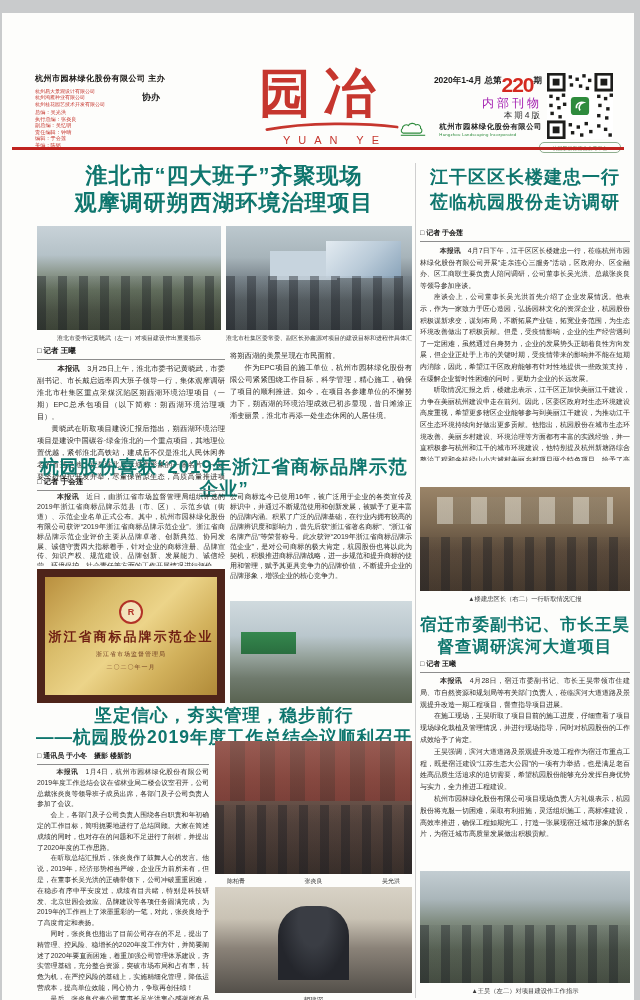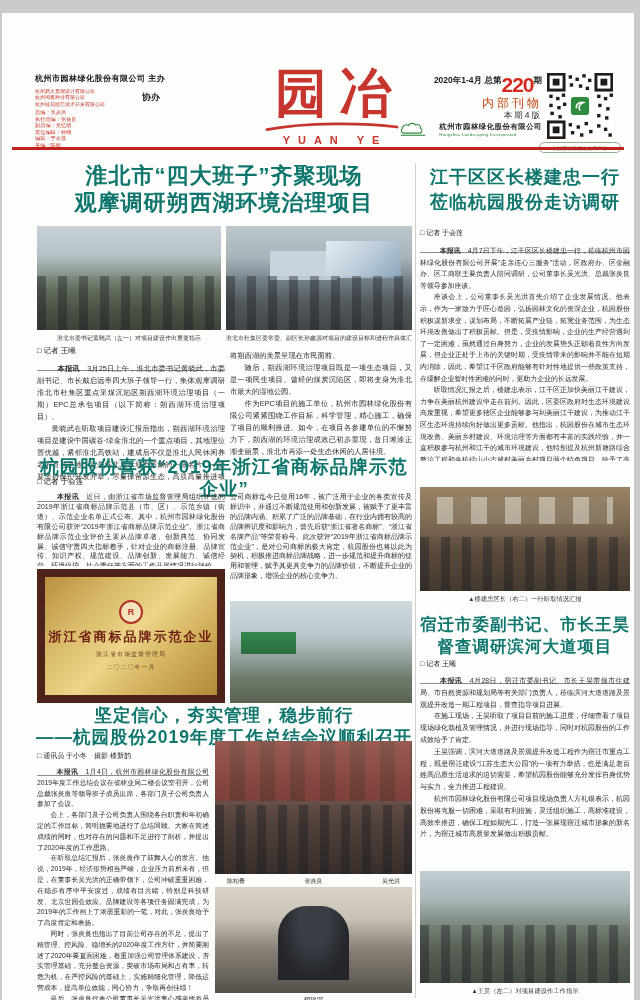--- a/index.html
+++ b/index.html
@@ -6,45 +6,45 @@
   html,body { width:640px; height:1000px; }
   body { position:relative; background:#c9cbcc; font-family:"Liberation Sans",sans-serif; overflow:hidden;
          --accent:#c0231f; --mast:#c6362e; --green:#2e8b3d; }
   .page { position:absolute; left:2px; top:0; width:632px; height:995px; background:#fdfdfb; overflow:hidden;margin-top:13px; }
 
   
   .host { position:absolute; left:33px; top:60px; width:210px; font-size:8px; font-weight:bold; color:#181512; letter-spacing:.5px; }
   .coorgs { position:absolute; left:33px; top:75px; width:200px; font-size:5px; line-height:6.4px; color:var(--mast); }
   .colabel { position:absolute; left:140px; top:78px; font-size:9px; font-weight:bold; color:#1b1b1b; }
   .staff { position:absolute; left:33px; top:96px; width:160px; font-size:5.2px; line-height:6.6px; color:var(--mast); }
-  .t-cn { position:absolute; left:240px; top:52px; width:182px; text-align:center; font-family:"DejaVu Serif",serif;
+  .t-cn { position:absolute; left:224px; top:52px; width:182px; text-align:center; font-family:"DejaVu Serif",serif;
           font-weight:bold; font-size:52px; line-height:56px; color:var(--mast); letter-spacing:12px; text-indent:12px; }
   .t-swoosh { position:absolute; left:252px; top:108px; width:156px; height:12px; }
-  .t-en { position:absolute; left:238px; top:121px; width:182px; text-align:center; font-size:11px; font-weight:bold;
+  .t-en { position:absolute; left:238px; top:121px; width:182px; text-align:center; font-size:11px; font-weight:normal;
           letter-spacing:8px; text-indent:8px; color:var(--mast); }
   .issue-row { position:absolute; left:400px; top:62px; width:140px; display:flex; justify-content:flex-end; color:#1b1b1b; }
   .issue-row .s1 { font-size:8.5px; font-weight:bold; padding-bottom:2px; }
   .issue-row .s2 { font-size:21px; line-height:19px; font-weight:bold; color:#d42a20; letter-spacing:-1px; }
   .issue-row .s3 { font-size:8.5px; font-weight:bold; padding-bottom:2px; }
-  .pubtype { position:absolute; left:420px; top:82px; width:120px; text-align:right; font-size:12px; letter-spacing:3px; color:#c2410c; }
+  .pubtype { position:absolute; left:420px; top:82px; width:120px; text-align:right; font-size:12px; letter-spacing:3px; color:#a21caf; }
   .edition { position:absolute; left:420px; top:97px; width:120px; text-align:right; font-size:8.5px; letter-spacing:2px; color:#2a2a2a; }
   .logo-row { position:absolute; left:402px; top:108px; width:138px; display:flex; align-items:center; justify-content:flex-end; gap:12px; }
   .logo-row svg { width:28px; height:17px; flex:0 0 auto; }
   .cname { font-size:7.3px; font-weight:bold; color:#1c1c1c; letter-spacing:.6px; white-space:nowrap; }
   .cname-en { font-size:4.3px; color:var(--green); letter-spacing:.2px; white-space:nowrap; }
   .qr { position:absolute; left:545px; top:60px; width:66px; height:66px; }
   .qr-label { position:absolute; left:537px; top:129px; width:82px; border:1px solid #8fae8f; border-radius:5px;
               color:#5a8a5a; font-size:5px; padding:1.5px 2px; text-align:center; white-space:nowrap; overflow:hidden; }
   .rule { position:absolute; left:10px; top:134px; width:612px; height:3px; background:var(--accent); }
   .vdiv { position:absolute; left:413px; top:150px; width:1px; height:835px; background:#cfcfcf; }
 
   
   .hl { position:absolute; font-weight:900; color:#0f766e; text-align:center; letter-spacing:1px;
         font-family:"Liberation Sans",sans-serif; }
-  .by { position:absolute; font-size:7.5px; font-weight:normal; color:#222; border-bottom:1px solid #8d8d8d; padding-bottom:14px; }
+  .by { position:absolute; font-size:7.5px; font-weight:bold; color:#222; border-bottom:1px solid #8d8d8d; padding-bottom:3px; }
   .bt { position:absolute; color:#2e2b28; text-align:justify; overflow:hidden; }
   .bt p { text-indent:2em; }
   .lead { font-weight:bold;padding-left:6px; }
   .cap { position:absolute; font-size:6px; color:#3a3a3a; text-align:center; overflow:hidden; white-space:nowrap; }
 
   
   .ph { position:absolute; overflow:hidden; background:#9aa3a6; }
   .ph.people::after { content:""; position:absolute; inset:48% 0 0 0;
       background:repeating-linear-gradient(90deg, rgba(24,27,33,.42) 0 9px, rgba(24,27,33,.05) 9px 21px); }
   .ph-a { background:linear-gradient(180deg,#c8d2d8 0%,#b5c2c8 28%,#8d998f 45%,#64705e 62%,#4b5345 82%,#3e4538 100%); }
@@ -181,21 +181,20 @@
   <div class="ph ph-b people" style="left:224px; top:213px; width:186px; height:104px;"></div>
   <div class="cap" style="left:35px; top:321px; width:184px;">淮北市委书记黄晓武（左一）对项目建设作出重要指示</div>
   <div class="cap" style="left:224px; top:321px; width:186px;">淮北市杜集区委常委、副区长孙鑫源对项目的建设目标和进程作具体汇报</div>
   <div class="by" style="left:35px; top:333px; width:188px;">□ 记者 王曦</div>
   <div class="bt" style="left:35px; top:350px; width:188px; height:120px; font-size:7.3px; line-height:12px;">
     <p><span class="lead">本报讯</span><span>　3月25日上午，淮北市委书记黄晓武，市委副书记、市长戴启远率四大班子领导一行，集体观摩调研淮北市杜集区重点采煤沉陷区朔西湖环境治理项目（一期）EPC总承包项目（以下简称：朔西湖环境治理项目）。</span></p>
     <p>黄晓武在听取项目建设汇报后指出，朔西湖环境治理项目是建设中国碳谷·绿金淮北的一个重点项目，其地理位置优越，紧邻淮北高铁站，建成后不仅是淮北人民休闲养老的首选之地，更是淮北展示城市形象的一张名片，一定要坚持保护开发并举，尽量保留原生态，高质高量推进项目建设，争取早日</p>
   </div>
   <div class="bt" style="left:228px; top:337px; width:182px; height:133px; font-size:7.3px; line-height:12px;">
     <p style="text-indent:0;">将朔西湖的美景呈现在市民面前。</p>
-    <p>随后，朔西湖环境治理项目既是一项生态项目，又是一项民生项目。曾经的煤炭沉陷区，即将变身为淮北市最大的湿地公园。</p>
     <p>作为EPC项目的施工单位，杭州市园林绿化股份有限公司紧紧围绕工作目标，科学管理，精心施工，确保了项目的顺利推进。如今，在项目各参建单位的不懈努力下，朔西湖的环境治理成效已初步显现，昔日滩涂正渐变丽景，淮北市再添一处生态休闲的人居佳境。</p>
   </div>
 
   <div class="hl" style="left:33px; top:443px; width:378px; font-size:18.5px; line-height:22px;">杭园股份喜获“2019年浙江省商标品牌示范企业”</div>
   <div class="by" style="left:35px; top:464px; width:188px;">□ 记者 于会莲</div>
   <div class="bt" style="left:35px; top:479px; width:188px; height:74px; font-size:7px; line-height:9.9px;">
     <p><span class="lead">本报讯</span><span>　近日，由浙江省市场监督管理局组织评选的2019年浙江省商标品牌示范县（市、区）、示范乡镇（街道）、示范企业名单正式公布。其中，杭州市园林绿化股份有限公司获评“2019年浙江省商标品牌示范企业”。浙江省商标品牌示范企业评价主要从品牌卓著、创新典范、协同发展、诚信守责四大指标着手，针对企业的商标注册、品牌宣传、知识产权、规范建设、品牌创新、发展能力、诚信经营、环境保护、社会责任等方面的工作开展情况进行评价。</span></p>
   </div>
   <div class="bt" style="left:228px; top:479px; width:182px; height:108px; font-size:7px; line-height:9.9px;">
     <p style="text-indent:0;">公司商标迄今已使用16年，被广泛用于企业的各类宣传及标识中，并通过不断规范使用和创新发展，被赋予了更丰富的品牌内涵。积累了广泛的品牌基础，在行业内拥有较高的品牌辨识度和影响力，曾先后获“浙江省著名商标”、“浙江省名牌产品”等荣誉称号。此次获评“2019年浙江省商标品牌示范企业”，是对公司商标的极大肯定，杭园股份也将以此为契机，积极推进商标品牌战略，进一步规范和提升商标的使用和管理，赋予其更具竞争力的品牌价值，不断提升企业的品牌形象，增强企业的核心竞争力。</p>

